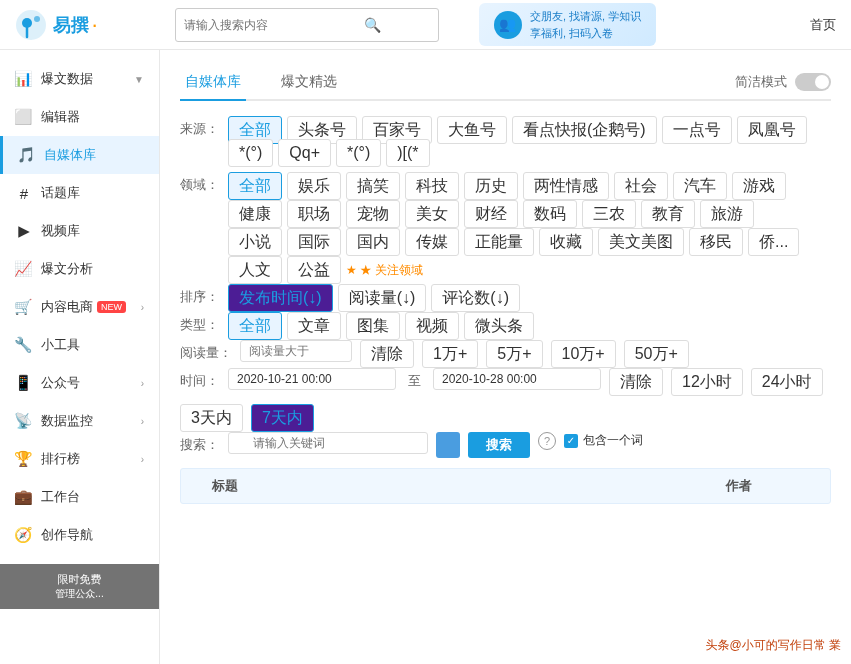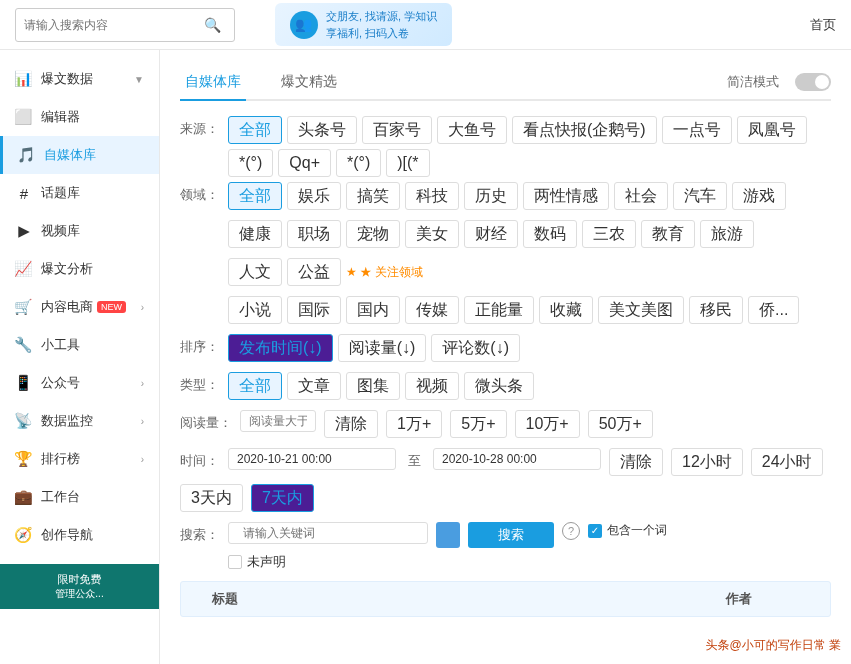--- a/index.html
+++ b/index.html
@@ -34,21 +34,21 @@
       color: #f90;
       font-size: 22px;
       margin-left: 2px;
     }
     .search-bar {
       display: flex;
       align-items: center;
       border: 1px solid #ccc;
       border-radius: 3px;
       padding: 8px 8px;
-      width: 220px;
+      width: 264px;
       background: #fff;
     }
     .search-bar input {
       border: none;
       outline: none;
       font-size: 12px;
       color: #999;
       width: 180px;
       background: transparent;
     }
@@ -165,21 +165,21 @@
       margin-bottom: -2px;
     }
     .tab-item.active {
       color: #1a9de0;
       border-bottom: 2px solid #1a9de0;
     }
     .tab-toggle {
       margin-left: auto;
       display: flex;
       align-items: center;
-      gap: 16px;
+      gap: 8px;
       font-size: 13px;
       color: #666;
     }
     .toggle-switch {
       width: 36px;
       height: 18px;
       background: #ccc;
       border-radius: 9px;
       position: relative;
       cursor: pointer;
@@ -192,21 +192,20 @@
       background: white;
       border-radius: 50%;
       top: 2px;
       right: 2px;
     }
 
     
     .filter-row {
       display: flex;
       align-items: flex-start;
-      margin-bottom: 10px;
       gap: 8px;
       flex-wrap: wrap;
     }
     .filter-label {
       color: #666;
       font-size: 13px;
       min-width: 40px;
       line-height: 26px;
       flex-shrink: 0;
     }
@@ -256,50 +255,51 @@
 
     
     .read-input {
       border: 1px solid #ddd;
       border-radius: 3px;
       padding: 3px 8px;
       font-size: 12px;
       color: #999;
       outline: none;
       background: #fff;
-      width: 76px;
+      width: 112px;
     }
 
     
     .kw-input {
       border: 1px solid #ddd;
       border-radius: 3px;
-      padding: 3px 14px;
+      padding: 3px 24px;
       font-size: 12px;
       color: #999;
       outline: none;
       background: #fff;
       width: 200px;
     }
     .blue-box {
       width: 24px;
       height: 26px;
       background: #4a9de0;
       border-radius: 3px;
       cursor: pointer;
       display: inline-block;
     }
     .search-btn {
       background: #1a9de0;
       color: white;
       border: none;
       border-radius: 3px;
-      padding: 4px 30px;
+      padding: 4px 18px;
       font-size: 13px;
       cursor: pointer;
+      font-weight: bold;
     }
     .help-icon {
       width: 18px;
       height: 18px;
       border: 1px solid #999;
       border-radius: 50%;
       display: inline-flex;
       align-items: center;
       justify-content: center;
       font-size: 11px;
@@ -368,20 +368,30 @@
       bottom: 10px;
       right: 10px;
       font-size: 12px;
       color: #c2410c;
     }
   </style>
 </head>
 <body>
 
 <div class="topbar">
+  <div class="logo-area">
+    <svg class="logo-icon" viewBox="0 0 32 32" xmlns="http://www.w3.org/2000/svg">
+      <circle cx="16" cy="16" r="15" fill="#1a9de0" opacity="0.15"></circle>
+      <circle cx="12" cy="14" r="5" fill="#1a9de0"></circle>
+      <circle cx="22" cy="10" r="3" fill="#1a9de0" opacity="0.6"></circle>
+      <line x1="12" y1="19" x2="12" y2="28" stroke="#1a9de0" stroke-width="2.5" stroke-linecap="round"></line>
+    </svg>
+    <span class="logo-text">易撰</span>
+    <span class="logo-dot">·</span>
+  </div>
   <div class="search-bar">
     <input type="text" placeholder="请输入搜索内容" style="">
     <span class="search-icon-svg">🔍</span>
   </div>
   <div class="top-banner">
     <div class="banner-icon">👥</div>
     <div>
       <div>交朋友, 找请源, 学知识</div>
       <div>享福利, 扫码入卷</div>
     </div>
@@ -443,21 +453,21 @@
       <span class="sidebar-arrow">›</span>
     </div>
     <div class="sidebar-item">
       <span class="sidebar-icon">💼</span>
       <span>工作台</span>
     </div>
     <div class="sidebar-item">
       <span class="sidebar-icon">🧭</span>
       <span>创作导航</span>
     </div>
-    <div style="margin-top:10px; background:#0f766e; color:white; text-align:center; padding:8px 5px; font-size:11px; cursor:pointer;">
+    <div style="margin-top:10px; background:#737373; color:white; text-align:center; padding:8px 5px; font-size:11px; cursor:pointer;">
       <div>限时免费</div>
       <div style="font-size:10px;">管理公众...</div>
     </div>
   </div>
 
   <div class="content-area">
 
     <div class="tabs-row">
       <div class="tab-item active">自媒体库</div>
       <div class="tab-item">爆文精选</div>
@@ -513,42 +523,42 @@
         <button class="filter-btn">财经</button>
         <button class="filter-btn">数码</button>
         <button class="filter-btn">三农</button>
         <button class="filter-btn">教育</button>
         <button class="filter-btn">旅游</button>
       </div>
     </div>
     <div class="filter-row">
       <span class="filter-label"></span>
       <div class="filter-options">
-        <button class="filter-btn">人文</button>
-        <button class="filter-btn">公益</button>
-        <span class="orange-link">
-          <span class="orange-star">★</span>
-          <span>★ 关注领域</span>
-        </span>
-      </div>
-    </div>
-    <div class="filter-row">
-      <span class="filter-label"></span>
-      <div class="filter-options">
         <button class="filter-btn">小说</button>
         <button class="filter-btn">国际</button>
         <button class="filter-btn">国内</button>
         <button class="filter-btn">传媒</button>
         <button class="filter-btn">正能量</button>
         <button class="filter-btn">收藏</button>
         <button class="filter-btn">美文美图</button>
         <button class="filter-btn">移民</button>
         <button class="filter-btn">侨...</button>
       </div>
     </div>
+    <div class="filter-row">
+      <span class="filter-label"></span>
+      <div class="filter-options">
+        <button class="filter-btn">人文</button>
+        <button class="filter-btn">公益</button>
+        <span class="orange-link">
+          <span class="orange-star">★</span>
+          <span>★ 关注领域</span>
+        </span>
+      </div>
+    </div>
 
     <div class="filter-row">
       <span class="filter-label">排序：</span>
       <div class="filter-options">
         <button class="filter-btn sort-active">发布时间(↓)</button>
         <button class="filter-btn">阅读量(↓)</button>
         <button class="filter-btn">评论数(↓)</button>
       </div>
     </div>
 
@@ -589,24 +599,20 @@
       <span class="filter-label">搜索：</span>
       <input class="kw-input" type="text" placeholder="请输入关键词" style="">
       <div class="blue-box"></div>
       <button class="search-btn">搜索</button>
       <span class="help-icon">?</span>
       <div class="checkbox-row">
         <div class="checkbox-blue">✓</div>
         <span>包含一个词</span>
       </div>
     </div>
-    <div style="margin-left:48px; display:flex; align-items:center; gap:5px; margin-top:-5px;">
-      <div class="undeclared-check"></div>
-      <span>未声明</span>
-    </div>
 
     <div class="table-header">
       <div class="table-col col-title">标题</div>
       <div class="table-col col-author">作者</div>
     </div>
 
   </div>
 </div>
 
 <div class="watermark">头条@小可的写作日常 業</div>

